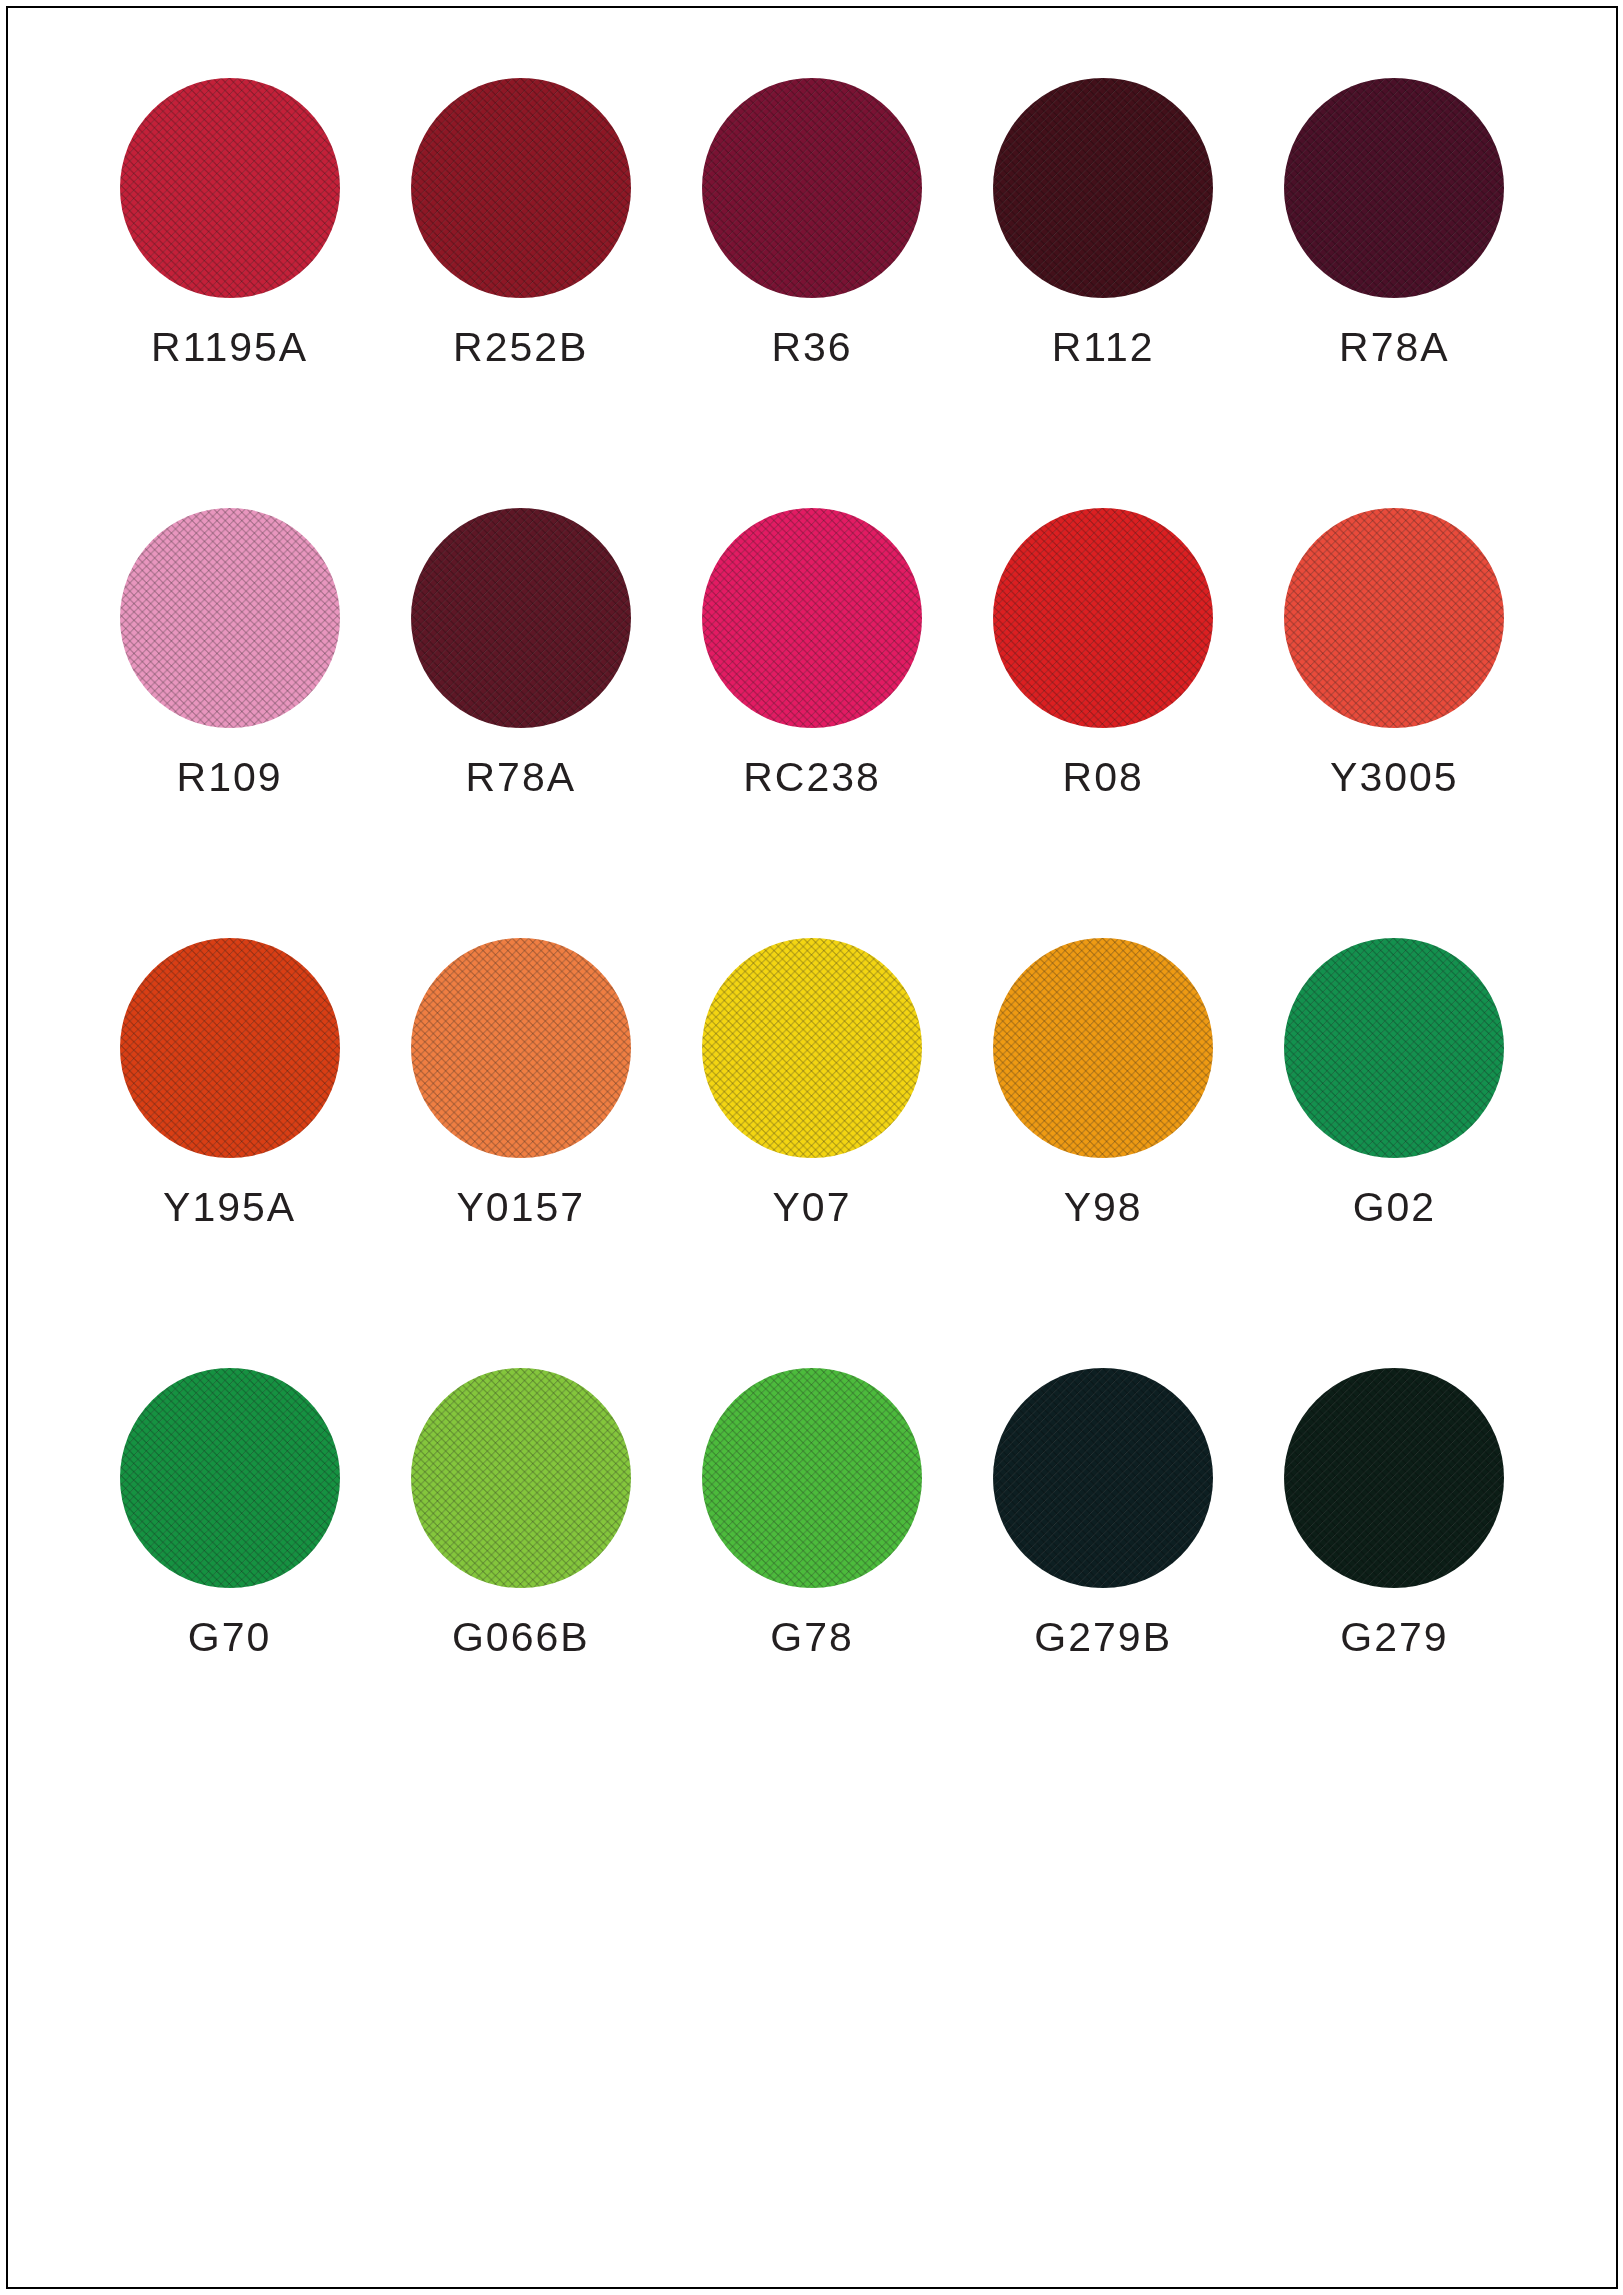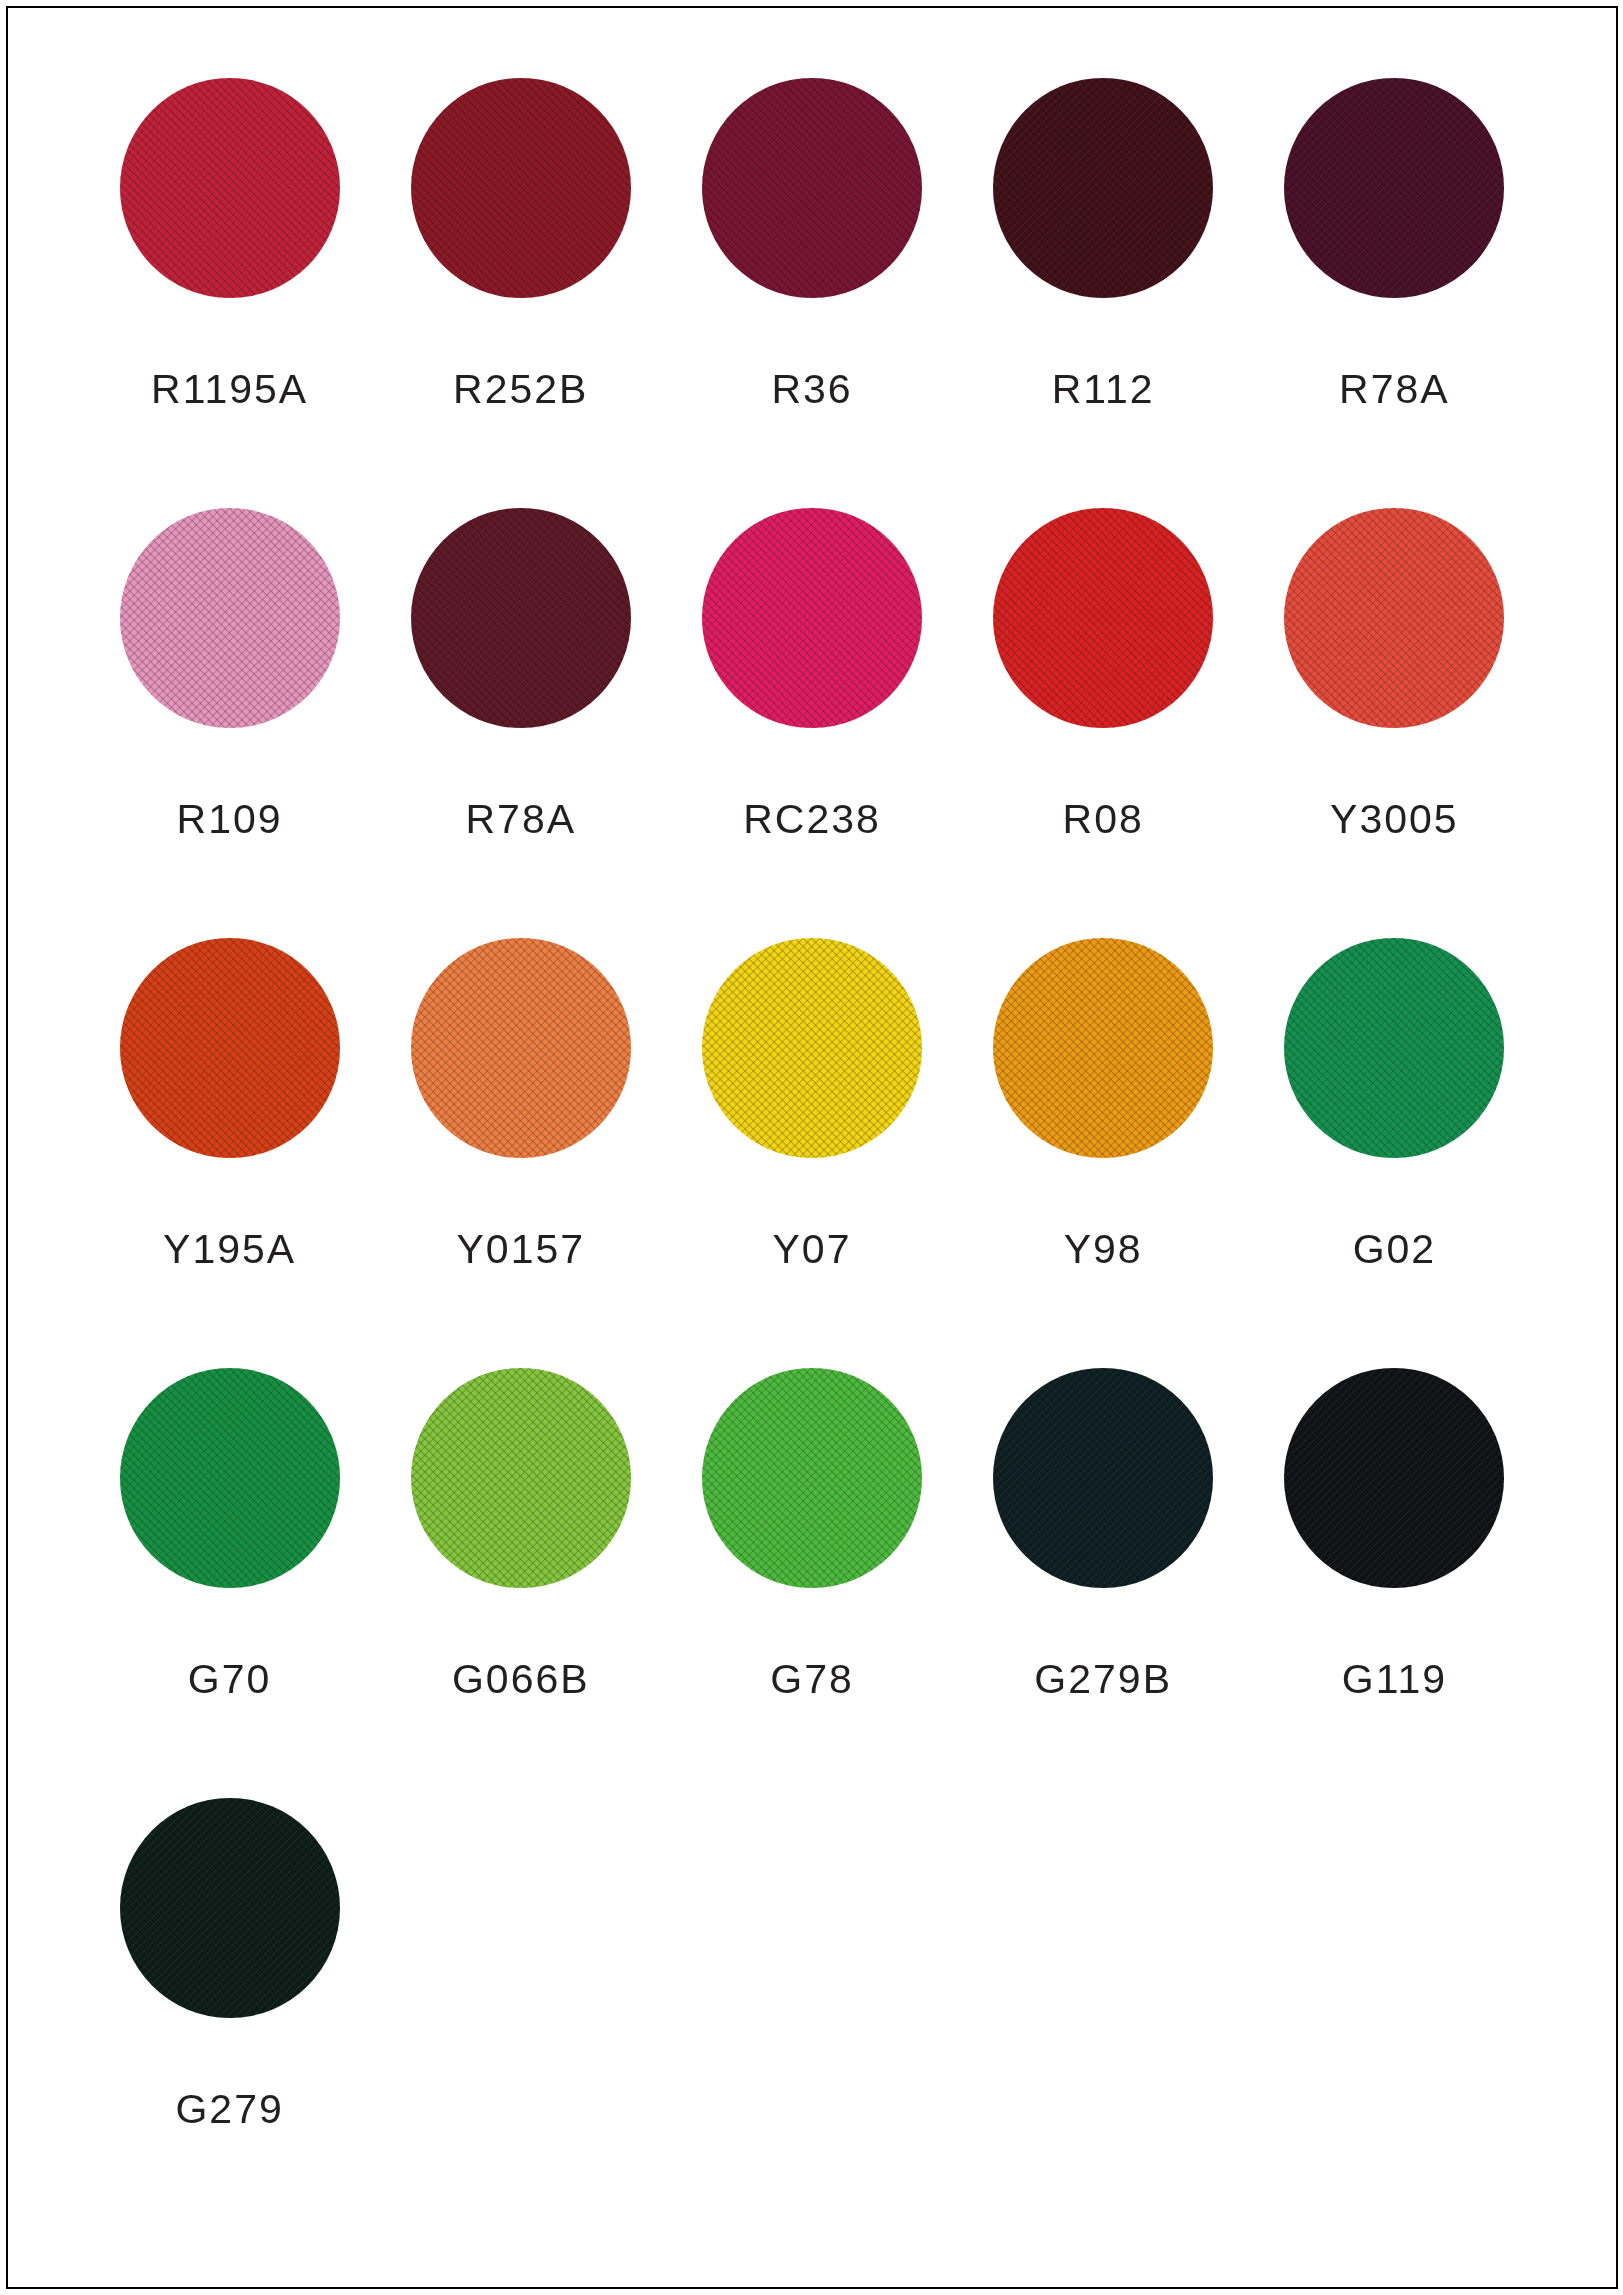--- a/index.html
+++ b/index.html
@@ -44,21 +44,20 @@
     grid-template-rows: repeat(5, 1fr);
     column-gap: 0px;
     row-gap: 0px;
   }
 
   .swatch-cell {
     display: flex;
     flex-direction: column;
     align-items: center;
     justify-content: flex-start;
-    gap: 42px;
   }
 
   .swatch-disc-wrap {
     width: 220px;
     height: 220px;
     position: relative;
     display: flex;
     align-items: center;
     justify-content: center;
   }
@@ -290,29 +289,20 @@
         <div class="swatch-disc-wrap">
           <div class="swatch-disc" style="background-color: rgb(13, 31, 34);">
             <div class="tex"></div>
             <div class="tex-hi"></div>
           </div>
         </div>
         <div class="swatch-label">G279B</div>
       </div>
       <div class="swatch-cell">
         <div class="swatch-disc-wrap">
-          <div class="swatch-disc" style="background-color: rgb(17, 18, 21);">
-            <div class="tex"></div>
-            <div class="tex-hi"></div>
-          </div>
-        </div>
-        <div class="swatch-label">G119</div>
-      </div>
-      <div class="swatch-cell">
-        <div class="swatch-disc-wrap">
           <div class="swatch-disc" style="background-color: rgb(12, 30, 23);">
             <div class="tex"></div>
             <div class="tex-hi"></div>
           </div>
         </div>
         <div class="swatch-label">G279</div>
       </div>
     </div>
 </div>
 

